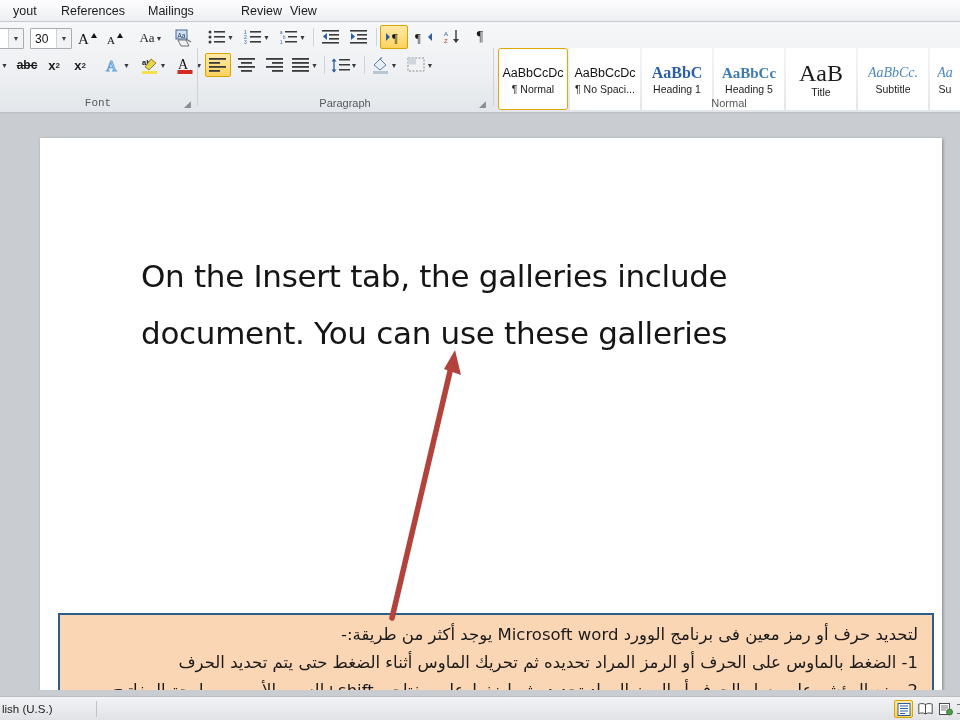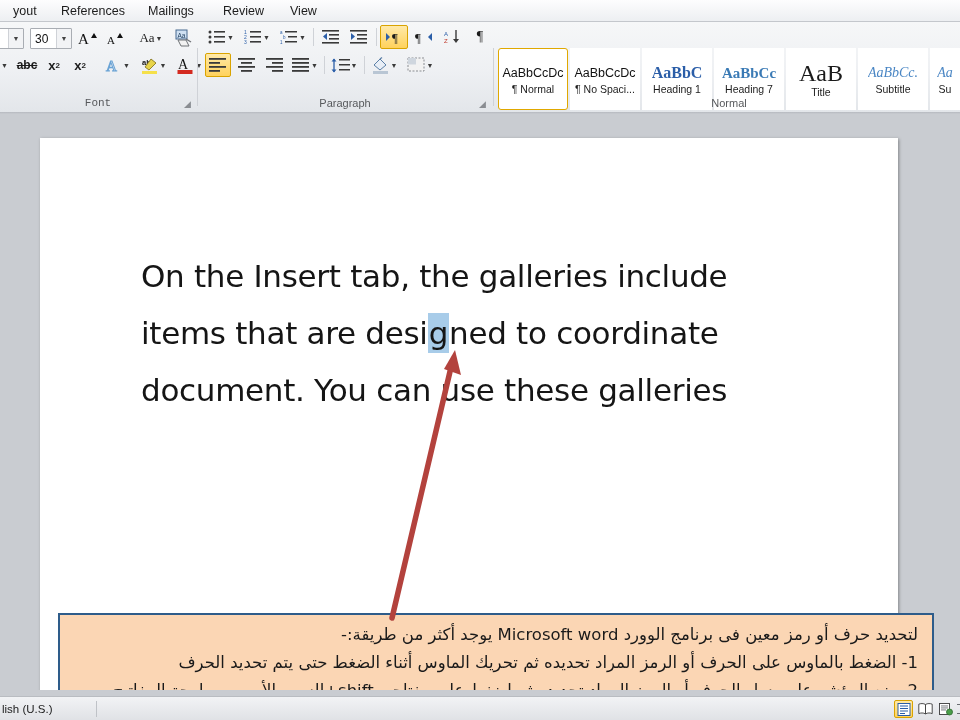--- a/index.html
+++ b/index.html
@@ -58,21 +58,21 @@
   .style-nm{font-size:10.5px;color:#1c1c1c;white-space:nowrap;line-height:13px;
     overflow:hidden;max-width:68px;}
 
   
   #workspace{position:absolute;left:0;top:112px;width:960px;height:584px;
     background:#c9ccd1;}
   #ws-topline{position:absolute;left:0;top:0;width:960px;height:2px;
     background:linear-gradient(#b6b9bf,#c9ccd1);}
 
   #page{position:absolute;left:40px;top:26px;width:858px;height:562px;
-    background:#fff;box-shadow:1px 1px 3px rgba(0,0,0,.35);}
+    background:#fff;box-shadow:1px 1px 3px rgba(0,0,0,.35);padding-left:44px;}
 
   #doc-text{position:absolute;left:101px;top:110px;width:700px;
     font-size:31px;line-height:57px;color:#151515;
     font-family:"DejaVu Sans", sans-serif;letter-spacing:-0.3px;}
   #doc-text .ln{white-space:nowrap;}
   .sel-char{background:#a8cce9;padding:2px 1px;}
 
   
   #ar-panel{position:absolute;left:18px;top:475px;width:876px;height:215px;
     box-sizing:border-box;background:#fbd6b4;border:2px solid #2e5c8a;
@@ -100,21 +100,21 @@
 </style>
 </head>
 <body>
 
 <div id="ribbon">
 
   <div id="tabbar">
     <div class="tab" style="left:0px;">yout</div>
     <div class="tab" style="left:48px;">References</div>
     <div class="tab" style="left:135px;">Mailings</div>
-    <div class="tab" style="left:210px;">Review</div>
+    <div class="tab" style="left:228px;">Review</div>
     <div class="tab" style="left:277px;">View</div>
     <div id="tab-underline"></div>
   </div>
 
   <div id="ribbon-body">
 
     <div class="combo" style="left:-28px;top:6px;width:52px;">
       <span class="val"></span>
       <span class="arw">▼</span>
     </div>
@@ -339,21 +339,21 @@
       <div class="style-item" style="left:72px;">
         <span class="style-prev" style="font-family:'Liberation Sans',sans-serif;font-size:12.5px;">AaBbCcDc</span>
         <span class="style-nm">¶ No Spaci...</span>
       </div>
       <div class="style-item" style="left:144px;">
         <span class="style-prev" style="font-family:'Liberation Serif',serif;font-size:16px;font-weight:bold;color:#2b5ea8;">AaBbC</span>
         <span class="style-nm">Heading 1</span>
       </div>
       <div class="style-item" style="left:216px;">
         <span class="style-prev" style="font-family:'Liberation Serif',serif;font-size:15px;font-weight:bold;color:#3a7ab5;">AaBbCc</span>
-        <span class="style-nm">Heading 7</span>
+        <span class="style-nm">Heading 5</span>
       </div>
       <div class="style-item" style="left:288px;">
         <span class="style-prev" style="font-family:'Liberation Serif',serif;font-size:24px;color:#1a1a1a;line-height:26px;">AaB</span>
         <span class="style-nm">Title</span>
       </div>
       <div class="style-item" style="left:360px;">
         <span class="style-prev" style="font-family:'Liberation Serif',serif;font-size:14px;font-style:italic;color:#4a86c4;">AaBbCc.</span>
         <span class="style-nm">Subtitle</span>
       </div>
       <div class="style-item" style="left:432px;width:30px;">
@@ -367,23 +367,20 @@
 </div>
 
 <div id="workspace">
   <div id="ws-topline"></div>
 
   <div id="page">
 
     <div id="doc-text">
       <div class="ln">
         <span>On the Insert tab, the galleries include</span>
-      </div>
-      <div class="ln">
-        <span>items that are desi</span><span class="sel-char">g</span><span>ned to coordinate</span>
       </div>
       <div class="ln">
         <span>document. You can use these galleries</span>
       </div>
     </div>
 
     <div id="ar-panel">
       <div class="ar-line">لتحديد حرف أو رمز معين فى برنامج الوورد Microsoft word يوجد أكثر من طريقة:-</div>
       <div class="ar-line">1- الضغط بالماوس على الحرف أو الرمز المراد تحديده ثم تحريك الماوس أثناء الضغط حتى يتم تحديد الحرف</div>
       <div class="ar-line">2- ضع المؤشر على يسار الحرف أو الرمز المراد تحديده ثم اضغط على مفتاحي shift+السهم الأيمن من لوحة المفاتيح</div>

